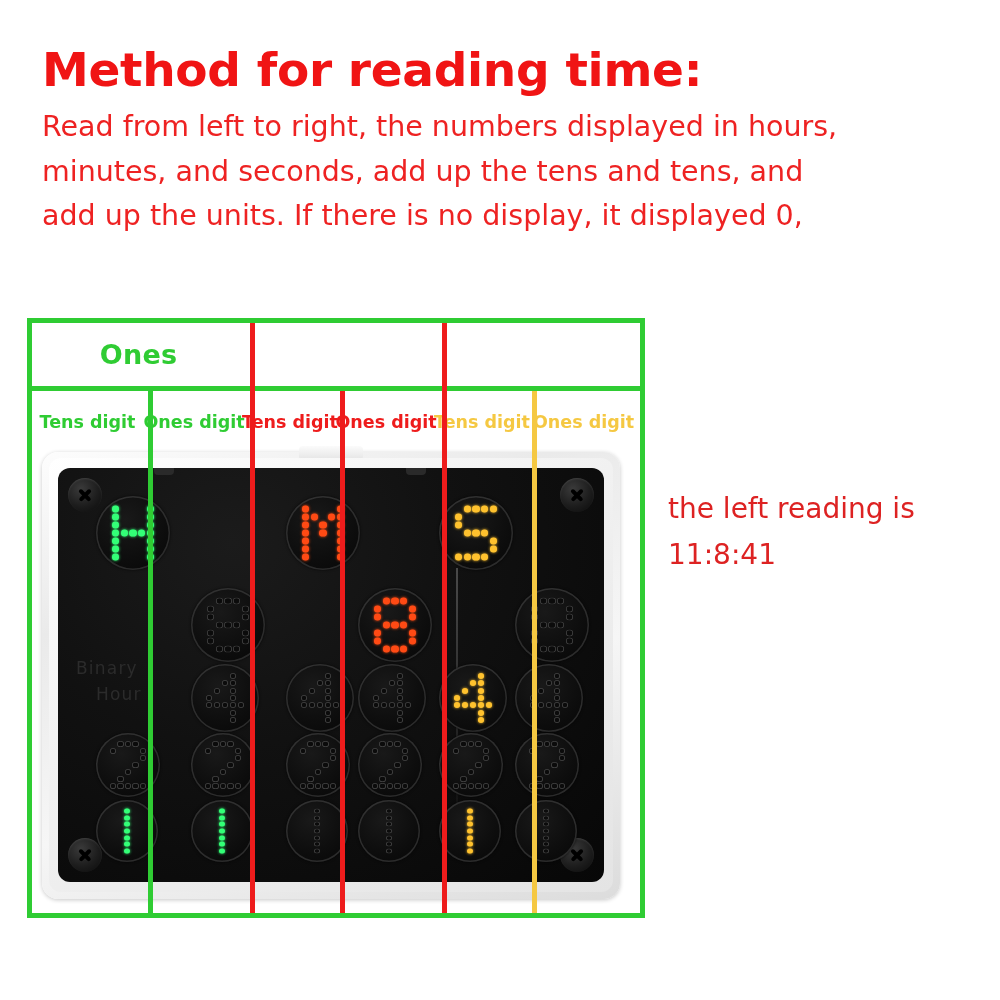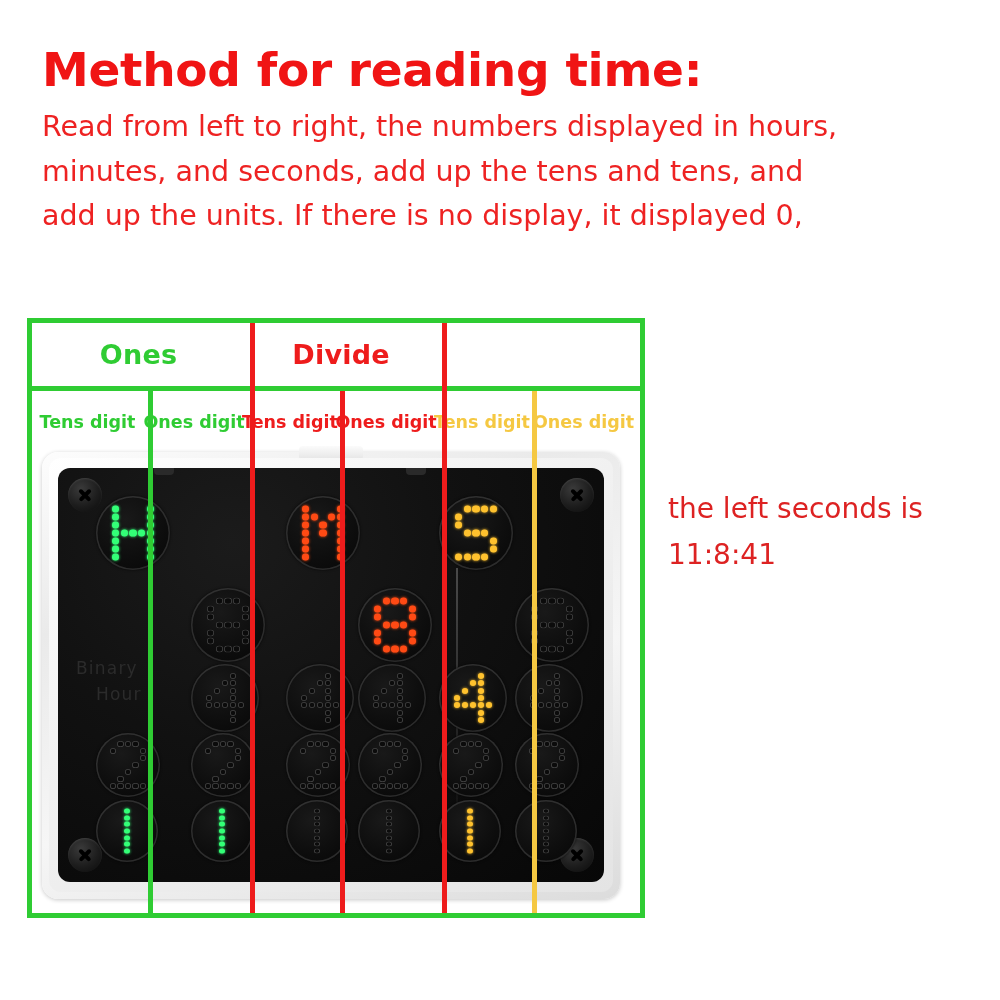--- a/index.html
+++ b/index.html
@@ -260,23 +260,20 @@
   <div class="intro-line">Read from left to right, the numbers displayed in hours,</div>
   <div class="intro-line">minutes, and seconds, add up the tens and tens, and</div>
   <div class="intro-line">add up the units. If there is no display, it displayed 0,</div>
 </div>
 
 <div id="legend-table">
 
   <div id="legend-head-row">
     <div class="grp-cell" id="grp-hour">
       <span class="grp-label" style="color: rgb(47, 204, 51);">Ones</span>
-    </div>
-    <div class="grp-cell" id="grp-divide">
-      <span class="grp-label" style="color: rgb(238, 28, 28);">Divide</span>
     </div>
   </div>
 
   <div id="legend-sub-row">
     <div class="sub-cell c1">
       <span class="sub-label" style="color: rgb(47, 204, 51);">Tens digit</span>
     </div>
     <div class="sub-cell c2">
       <span class="sub-label" style="color: rgb(47, 204, 51);">Ones digit</span>
     </div>
@@ -1219,15 +1216,15 @@
             <span class="dot off" style="background: rgb(11, 11, 11); box-shadow: rgba(105, 105, 105, 0.6) 0px 0px 0px 0.8px inset;"></span>
             <span class="dot off" style="background: transparent; box-shadow: none;"></span>
             <span class="dot off" style="background: transparent; box-shadow: none;"></span>
           </div>
         </div>
       </div>
   </div>
 </div>
 
 <div id="right-note">
-  <div>the left seconds is</div>
+  <div>the left reading is</div>
   <div>11:8:41</div>
 </div>
 
 </body></html>

